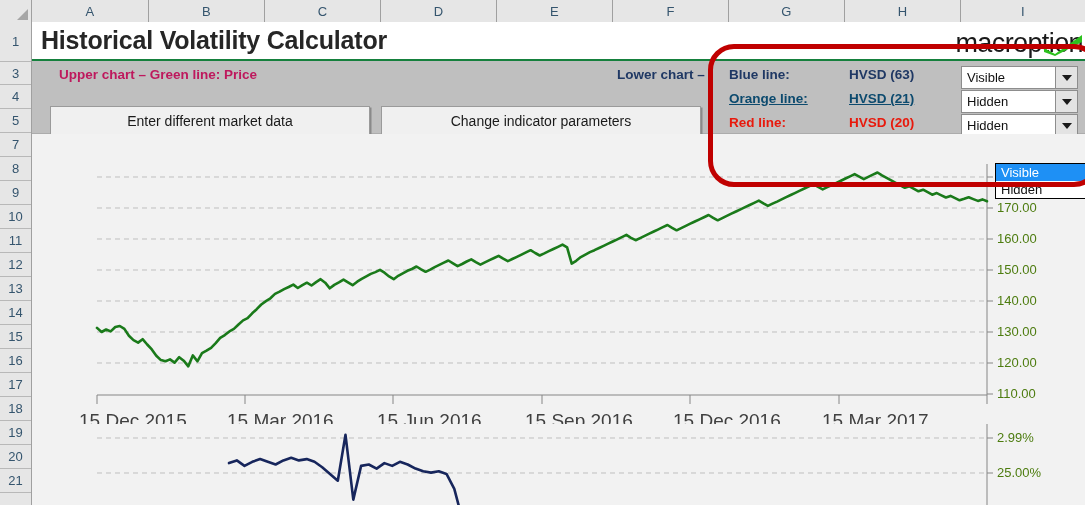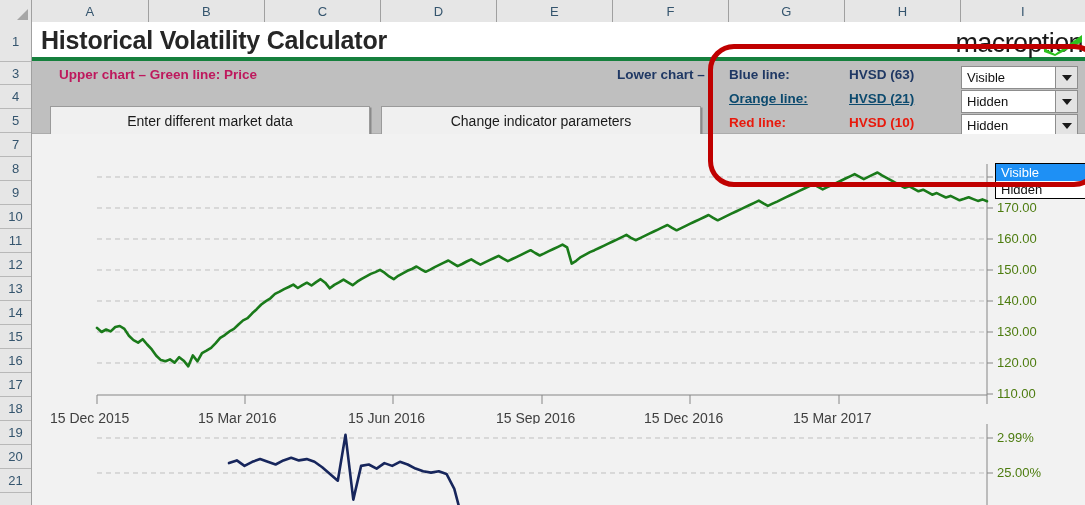--- a/index.html
+++ b/index.html
@@ -28,21 +28,21 @@
            border-bottom:1px solid #b8b8b8;background:#e6e6e6;
            color:#35556e;font-size:13px;display:flex;align-items:center;
            justify-content:center;}
 
   
   .content{position:absolute;left:32px;top:22px;width:1053px;height:483px;
            background:#f2f2f2;overflow:hidden;}
 
   
   .row1{position:absolute;left:0;top:0;width:1053px;height:39px;background:#ffffff;
-        border-bottom:4px solid #15803d;box-sizing:border-box;}
+        border-bottom:2px solid #15803d;box-sizing:border-box;}
   .title{position:absolute;left:9px;top:4px;font-size:25px;font-weight:bold;
          color:#262626;letter-spacing:-.2px;}
   .logo{position:absolute;right:2px;top:6px;font-size:27px;color:#1a1a1a;
         letter-spacing:-.6px;white-space:nowrap;}
   .logo-tick{position:absolute;right:1px;top:12px;width:42px;height:22px;}
 
   
   .greyband{position:absolute;left:0;top:39px;width:1053px;height:73px;
             background:#bfbfbf;}
   .band-sep{position:absolute;left:0;width:1053px;height:1px;background:#acacac;}
@@ -74,21 +74,21 @@
 
   
   .droplist{position:absolute;left:963px;top:141px;width:117px;
             border:1px solid #000;background:#fff;box-sizing:border-box;z-index:40;}
   .dropitem{height:17px;font-size:13px;padding-left:5px;display:flex;align-items:center;
             color:#111;box-sizing:border-box;}
   .dropitem.sel{background:#1e90f5;color:#fff;}
 
   
   .chartbox{position:absolute;background:#f2f2f2;}
-  .axlabel{position:absolute;font-size:14px;color:#404040;white-space:nowrap;}
+  .axlabel{position:absolute;font-size:19px;color:#404040;white-space:nowrap;margin-left:29px;}
   .ylabel{position:absolute;font-size:13px;color:#4d7c0f;white-space:nowrap;}
 
   
   .annot{position:absolute;left:708px;top:44px;width:392px;height:143px;
          border:5px solid #c00000;border-radius:26px;box-sizing:border-box;
          pointer-events:none;z-index:60;}
 </style>
 </head>
 <body>
 
@@ -146,21 +146,21 @@
 
     <div class="upperlbl">Upper chart – Green line: Price</div>
     <div class="lowerlbl">Lower chart –</div>
 
     <span class="legend lg-name c-blue" style="top:45px;">Blue line:</span>
     <span class="legend lg-name c-orange" style="top:69px;">Orange line:</span>
     <span class="legend lg-name c-red" style="top:93px;">Red line:</span>
 
     <span class="legend lg-val c-blue" style="top:45px;text-align:right;">HVSD (63)</span>
     <span class="legend lg-val c-orange" style="top:69px;">HVSD (21)</span>
-    <span class="legend lg-val c-red" style="top:93px;">HVSD (10)</span>
+    <span class="legend lg-val c-red" style="top:93px;">HVSD (20)</span>
 
     <div class="combo" style="left:929px;top:44px;">
       <span class="val">Visible</span>
       <span class="arrowbox">
           <span class="caret"></span>
         </span>
     </div>
     <div class="combo" style="left:929px;top:68px;">
       <span class="val">Hidden</span>
       <span class="arrowbox">

